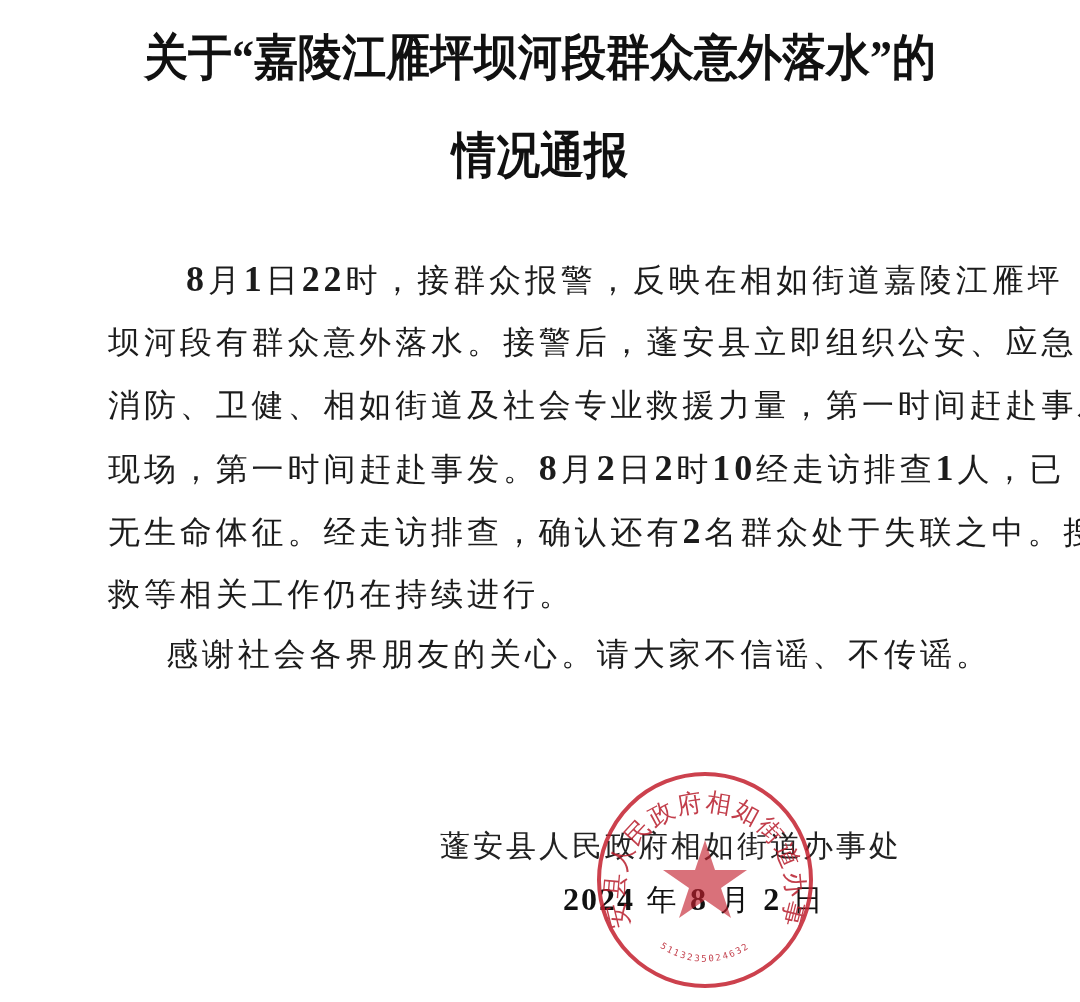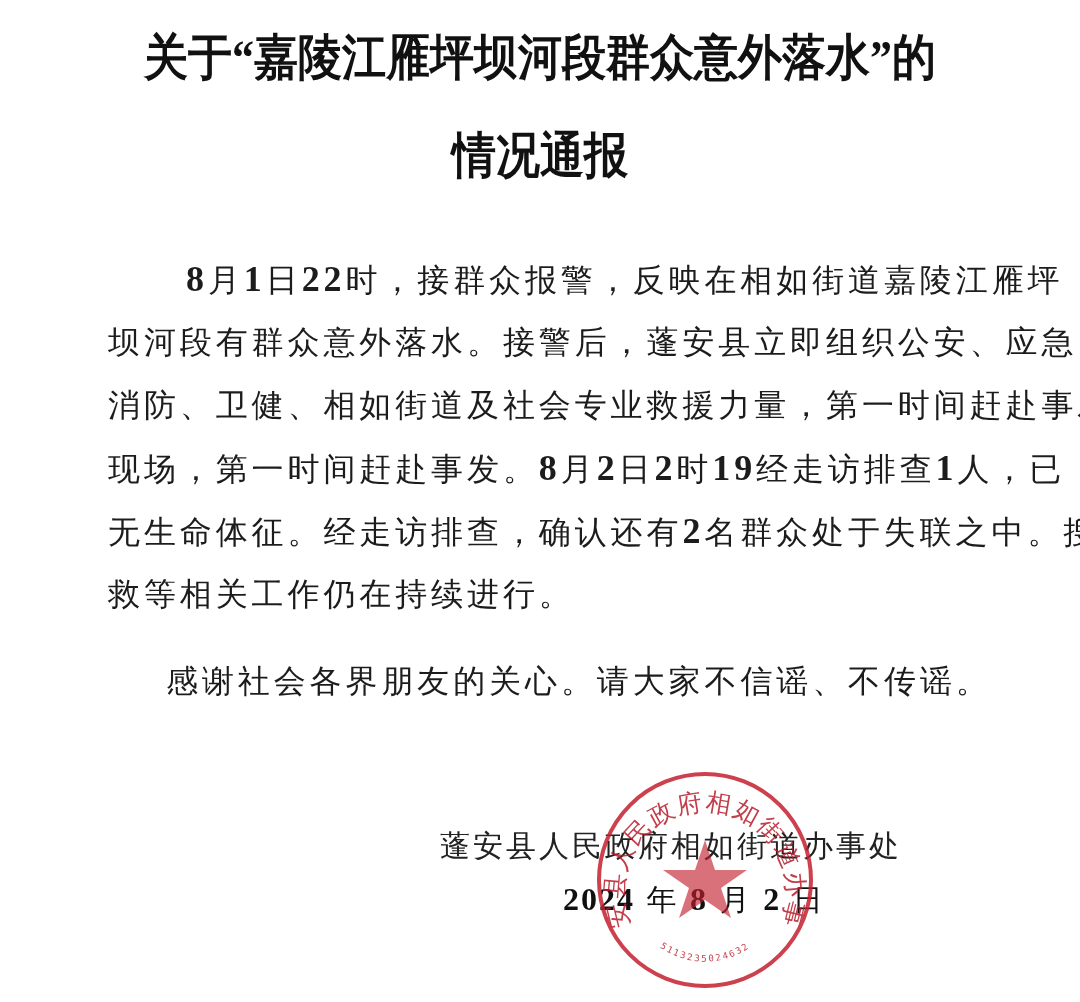--- a/index.html
+++ b/index.html
@@ -78,26 +78,26 @@
 
 <div>
 
   <div class="title title-line1">关于“嘉陵江雁坪坝河段群众意外落水”的</div>
   <div class="title title-line2">情况通报</div>
 
   <div id="para1">
       <div class="line" style="top: 258px; left: 160px; margin-left: 26px;"><span class="num">8</span><span>月</span><span class="num">1</span><span>日</span><span class="num">22</span><span>时，接群众报警，反映在相如街道嘉陵江雁坪</span></div>
       <div class="line" style="top: 321px; left: 108px;"><span>坝河段有群众意外落水。接警后，蓬安县立即组织公安、应急、</span></div>
       <div class="line" style="top: 384px; left: 108px;"><span>消防、卫健、相如街道及社会专业救援力量，第一时间赶赴事发</span></div>
-      <div class="line" style="top: 447px; left: 108px;"><span>现场，第一时间赶赴事发。</span><span class="num">8</span><span>月</span><span class="num">2</span><span>日</span><span class="num">2</span><span>时</span><span class="num">19</span><span>经走访排查</span><span class="num">1</span><span>人，已</span></div>
+      <div class="line" style="top: 447px; left: 108px;"><span>现场，第一时间赶赴事发。</span><span class="num">8</span><span>月</span><span class="num">2</span><span>日</span><span class="num">2</span><span>时</span><span class="num">10</span><span>经走访排查</span><span class="num">1</span><span>人，已</span></div>
       <div class="line" style="top: 510px; left: 108px;"><span>无生命体征。经走访排查，确认还有</span><span class="num">2</span><span>名群众处于失联之中。搜</span></div>
       <div class="line" style="top: 573px; left: 108px;"><span>救等相关工作仍在持续进行。</span></div>
     </div>
 
-  <div class="line" style="top:633px; left:166px;margin-top:27px;">感谢社会各界朋友的关心。请大家不信谣、不传谣。</div>
+  <div class="line" style="top:633px; left:166px;">感谢社会各界朋友的关心。请大家不信谣、不传谣。</div>
 
   <div class="signature">蓬安县人民政府相如街道办事处</div>
 
   <div class="date">
     <span class="num">2024</span>
     <span>年</span>
     <span class="num">8</span>
     <span>月</span>
     <span class="num">2</span>
     <span>日</span>

